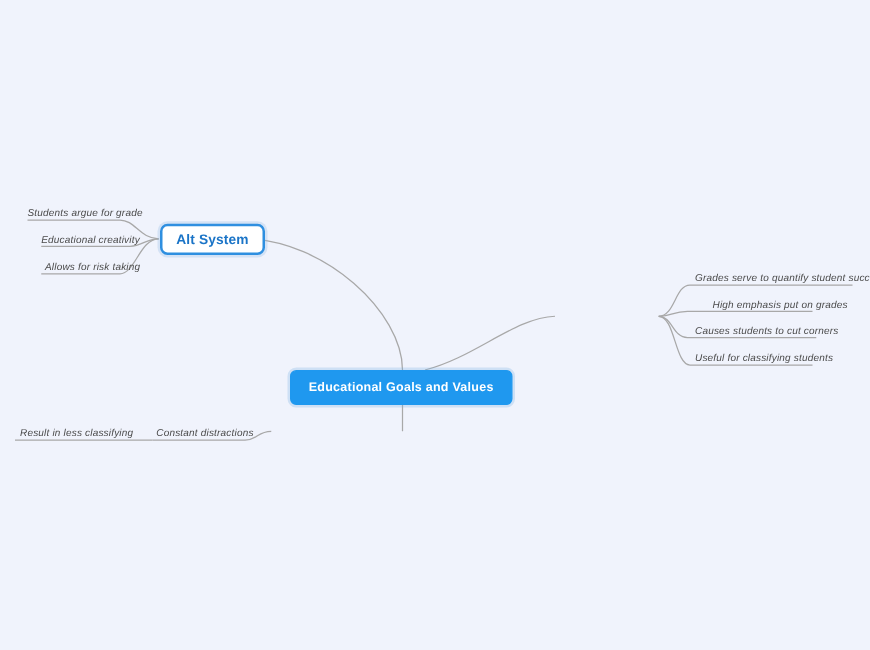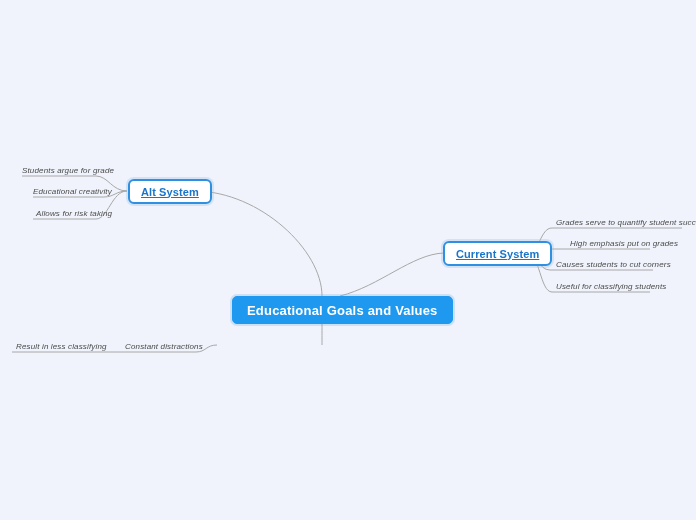--- a/index.html
+++ b/index.html
@@ -36,38 +36,37 @@
     display: flex;
     align-items: center;
     justify-content: center;
   }
   .node-root {
     background: #1f98ef;
     border: 1px solid #1f98ef;
     border-radius: 5px;
     color: #ffffff;
     font-weight: bold;
-    font-size: 13px;
+    font-size: 10px;
     letter-spacing: 0.2px;
     padding: 0 14px;
     height: 28px;
     box-shadow: 0 0 0 2px rgba(120,175,225,0.28);
   }
   .node-branch {
     background: #ffffff;
     border: 2px solid #2f8fe0;
     border-radius: 6px;
     color: #1a74c7;
     font-weight: bold;
     font-size: 11px;
     letter-spacing: 0.1px;
     padding: 0 11px;
     height: 25px;
     box-shadow: 0 0 0 2px rgba(150,190,230,0.30);
-    text-decoration: underline;
   }
   .leaf {
     position: absolute;
     white-space: nowrap;
     font-size: 8px;
     color: #4a4a4a;
     letter-spacing: 0.15px;
     line-height: 11px;
     font-style: italic;
   }
@@ -105,23 +104,20 @@
   </div>
 
   <div class="node node-branch" style="left:128px; top:179px;">
     <span>Alt System</span>
   </div>
 
   <div class="leaf" style="left:22px; top:165px;">Students argue for grade</div>
   <div class="leaf" style="left:33px; top:186px;">Educational creativity</div>
   <div class="leaf" style="left:36px; top:208px;">Allows for risk taking</div>
 
-  <div class="node node-branch" style="left:443px; top:241px;">
-    <span>Current System</span>
-  </div>
 
   <div class="leaf" style="left:556px; top:217px;">Grades serve to quantify student success</div>
   <div class="leaf" style="left:570px; top:238px;">High emphasis put on grades</div>
   <div class="leaf" style="left:556px; top:259px;">Causes students to cut corners</div>
   <div class="leaf" style="left:556px; top:281px;">Useful for classifying students</div>
 
 
   <div class="leaf" style="left:125px; top:341px;">Constant distractions</div>
   <div class="leaf" style="left:16px; top:341px;">Result in less classifying</div>
 

